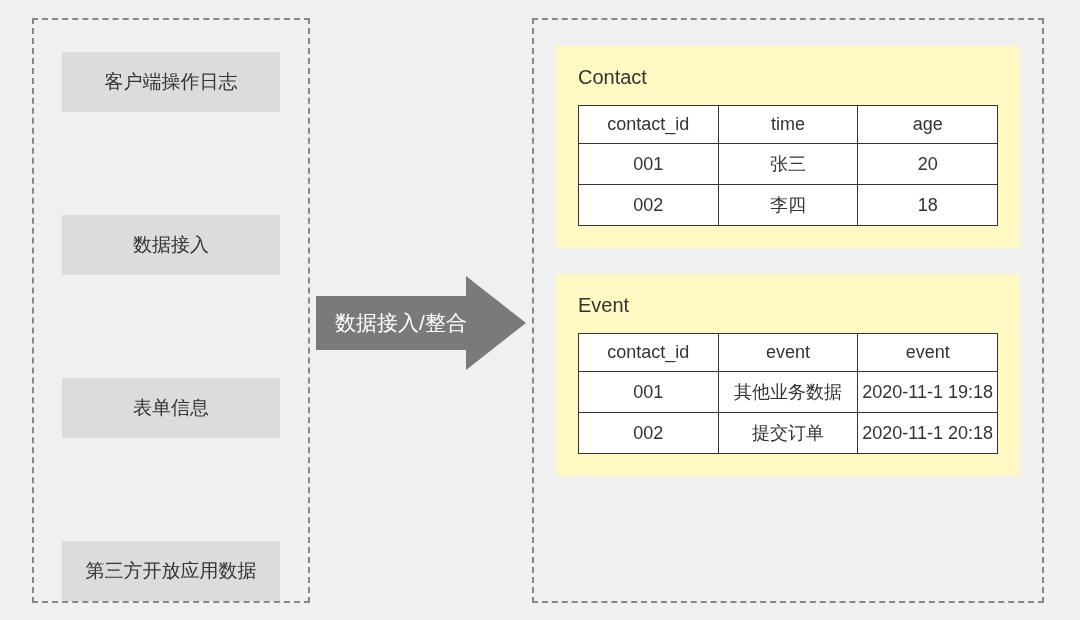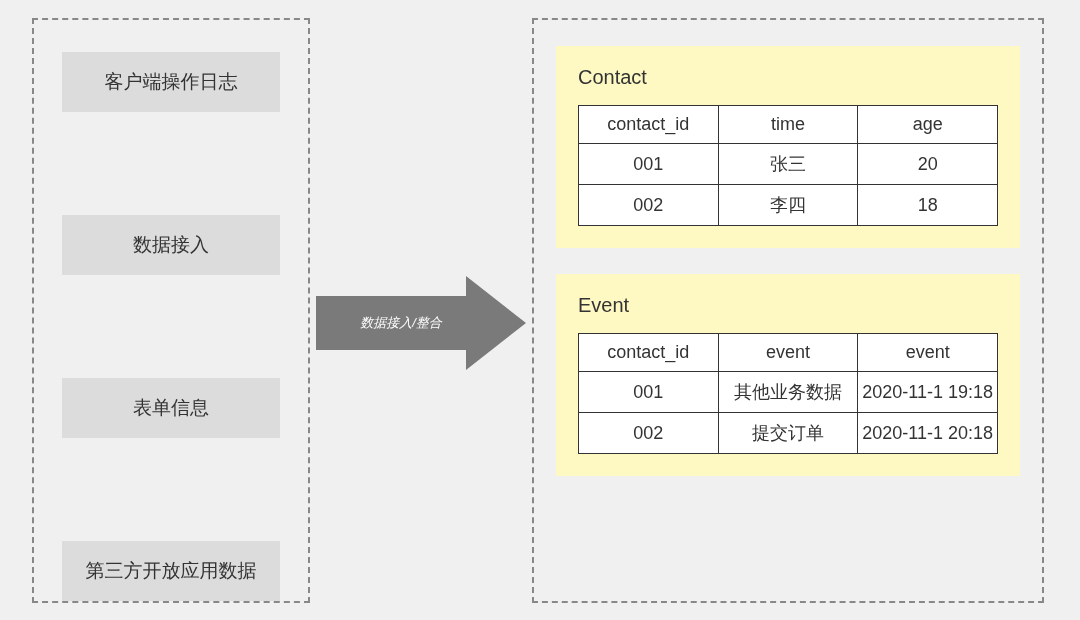--- a/index.html
+++ b/index.html
@@ -57,22 +57,21 @@
     .arrow-label {
       position: absolute;
       left: 0;
       top: 0;
       width: 170px;
       height: 94px;
       display: flex;
       align-items: center;
       justify-content: center;
       color: #fff;
-      font-size: 13px;
-      font-style: italic;
+      font-size: 21px;
     }
     .right-panel {
       position: absolute;
       left: 532px;
       top: 18px;
       width: 512px;
       height: 585px;
       border: 2px dashed #888;
       background: #f0f0f0;
       display: flex;

